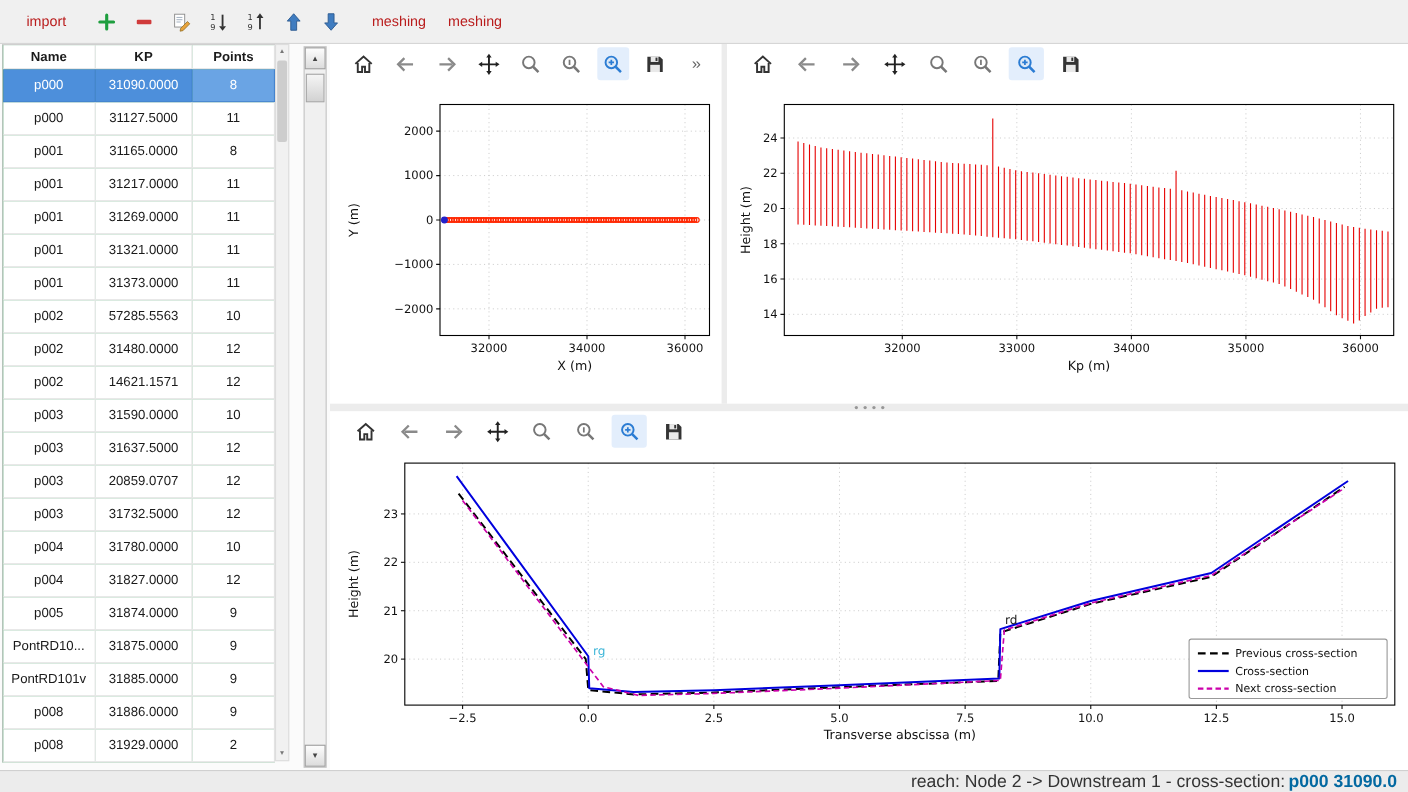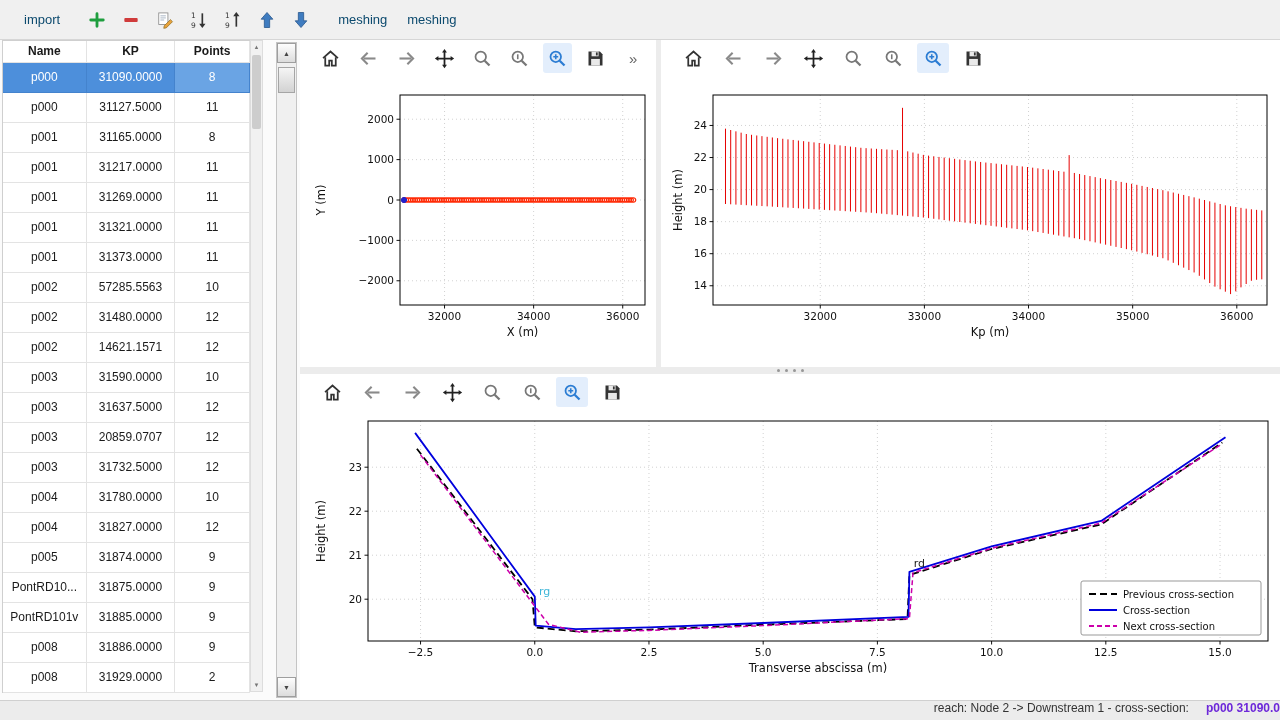--- a/index.html
+++ b/index.html
@@ -2,21 +2,21 @@
 <html><head>
 <meta charset="utf-8">
 <style>
   *{box-sizing:border-box;margin:0;padding:0}
   html,body{width:1280px;height:720px;overflow:hidden;background:#fff}
   #app{position:relative;width:1280px;height:720px;font-family:"Liberation Sans",sans-serif;font-size:13px;color:#1a1a1a}
 
   
   .topbar{position:absolute;left:0;top:0;width:1280px;height:40px;background:#f0f0f0;border-bottom:1px solid #d6d6d6;display:flex;align-items:center;padding-left:14px}
   .tbtn{display:flex;align-items:center;justify-content:center;height:28px;padding:0 7px;border-radius:3px;cursor:default}
-  .tbtn.text{font-size:13px;color:#0c4a6e;padding:0 10px}
+  .tbtn.text{font-size:13px;color:#b91c1c;padding:0 10px}
   .tbtn svg{width:20px;height:20px}
   .gap-l{margin-left:10px}
 
   
   .leftpanel{position:absolute;left:0;top:40px;width:300px;height:660px;background:#fbfbfb}
   .table{position:absolute;left:2px;top:0;width:248px;border-left:1px solid #cfcfcf;border-top:1px solid #cfcfcf;background:#15803d}
   .thead{display:flex;height:22px;line-height:21px}
   .th{background:#f2f2f2;font-weight:bold;font-size:12px;border-right:1px solid #c9c9c9;border-bottom:1px solid #bdbdbd;text-align:center}
   .trow{display:flex;height:30px;line-height:29px}
   .tcell{border-right:1px solid #e3e3e3;border-bottom:1px solid #e3e3e3;text-align:center;font-size:12px;overflow:hidden;white-space:nowrap;background:#fff}
@@ -49,22 +49,22 @@
   .ctoolbar{display:flex;align-items:center;height:36px;padding-left:16px}
   .cbtn{width:32px;height:30px;display:flex;align-items:center;justify-content:center;margin-right:8px;border-radius:3px}
   .cbtn svg{width:21px;height:21px}
   .cbtn.active{background:#e3eefc}
   .ovf{font-size:15px;color:#666}
 
   svg.chart{display:block}
   svg text{font-family:"DejaVu Sans",sans-serif}
 
   
-  .statusbar{position:absolute;left:0;top:700px;width:1280px;height:20px;background:#ececec;border-top:1px solid #d0d0d0;display:flex;justify-content:flex-end;align-items:flex-start;font-size:12px;color:#333}
-  .statusbar b{color:#6d28d9;margin-left:17px}
+  .statusbar{position:absolute;left:0;top:700px;width:1280px;height:20px;background:#ececec;border-top:1px solid #d0d0d0;display:flex;justify-content:flex-end;align-items:flex-end;padding-right:10px;font-size:16px;color:#333}
+  .statusbar b{color:#0369a1;margin-left:3px}
 </style>
 </head>
 <body>
 
 <div id="app">
 
   <div class="topbar">
     <div class="tbtn text">import</div>
     <div class="tbtn gap-l">
       <svg viewBox="0 0 24 24">

